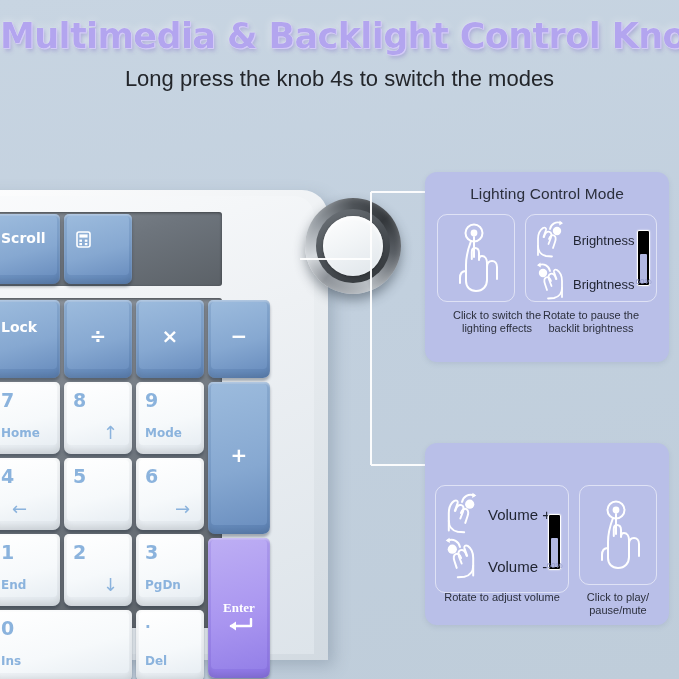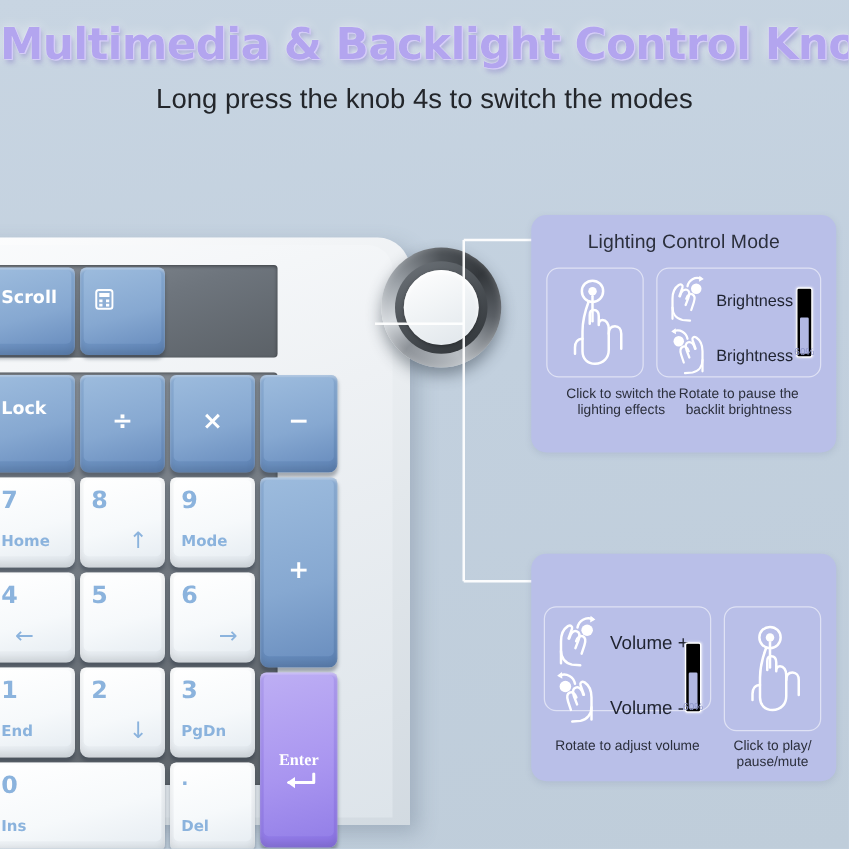--- a/index.html
+++ b/index.html
@@ -425,21 +425,21 @@
         <div class="fill"></div>
         <div class="pct">60%</div>
       </div>
     </div>
     <div class="caption" style="left:100px;top:137px;width:132px;white-space:pre-line;">Rotate to pause the
 backlit brightness</div>
   </div>
 
   <div class="panel" id="panel-media">
 
-    <div class="card" style="position:absolute;left:10px;top:42px;width:134px;height:84px;">
+    <div class="card" style="position:absolute;left:10px;top:42px;width:134px;height:108px;">
       <span style="position:absolute;left:4px;top:5px;">
         <svg class="ico" width="44" height="44" viewBox="0 0 40 40">
           <path d="M8 36 L8 20 C8 15 10 11 13 9 C15 8 16.5 9 16 11 L13.5 18" fill="none" stroke="#ffffff" stroke-width="1.8" stroke-linecap="round" stroke-linejoin="round"></path>
           <path d="M14 18 C15 14 17 12 19.5 12.8 C21.5 13.5 21.8 16 20.8 19 L18.5 25" fill="none" stroke="#ffffff" stroke-width="1.8" stroke-linecap="round"></path>
           <path d="M19 20 C20 17 22 15.5 24 16.5 C26 17.5 26 20 25 23 L23 29" fill="none" stroke="#ffffff" stroke-width="1.8" stroke-linecap="round"></path>
           <path d="M8 27 C8 32 11 36 16 37 L22 37.5" fill="none" stroke="#ffffff" stroke-width="1.8" stroke-linecap="round"></path>
           <circle cx="27" cy="12" r="4.2" fill="#ffffff"></circle>
           <path d="M20 10 C21 5 26 2 31 4" fill="none" stroke="#ffffff" stroke-width="1.8" stroke-linecap="round"></path>
           <path d="M29.5 1.5 L33 4.2 L29.2 6.4 Z" fill="#ffffff"></path>
         </svg>

